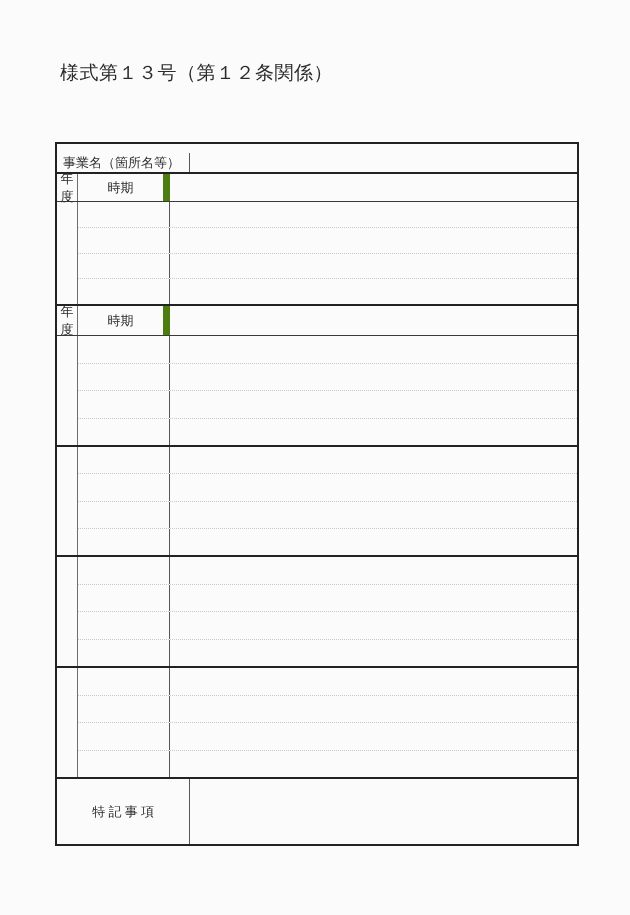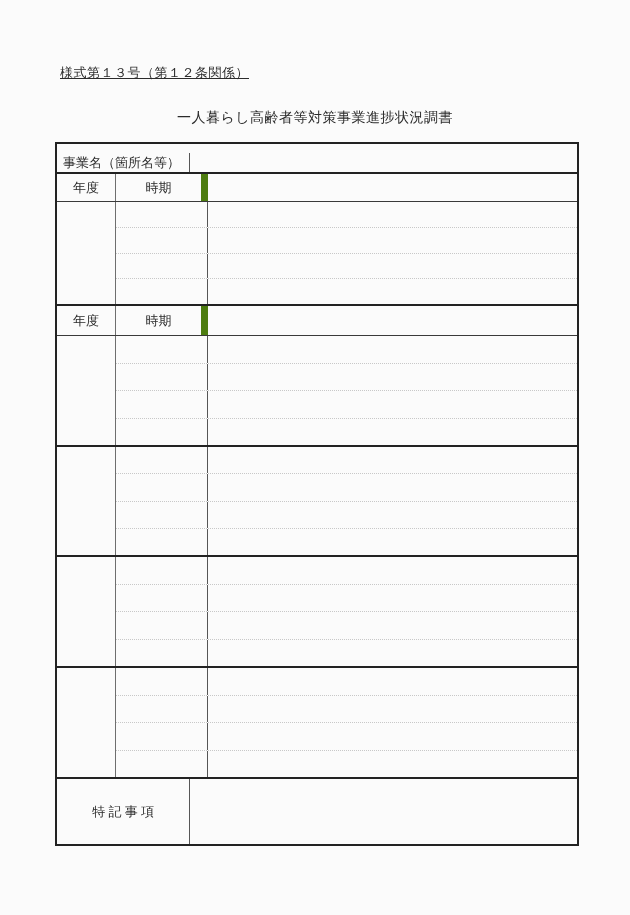--- a/index.html
+++ b/index.html
@@ -7,43 +7,43 @@
     width:630px;height:915px;
     background:#fbfbfb;
     font-family:"Liberation Serif","DejaVu Serif",serif;
     color:#2b2b2b;
     overflow:hidden;
   }
   .page{position:relative;width:630px;height:915px;}
 
   .form-number{
     position:absolute;left:60px;top:65px;
-    font-size:13px;line-height:16px;letter-spacing:.5px;text-decoration:underline;
+    font-size:19px;line-height:16px;letter-spacing:.5px;
   }
   .doc-title{
     position:absolute;left:0;top:109px;width:100%;
     text-align:center;font-size:14px;line-height:18px;letter-spacing:.5px;
   }
 
   .form-table{
     position:absolute;left:55px;top:142px;
     width:524px;height:704px;
     border:2px solid #222;
     box-sizing:border-box;
     display:flex;flex-direction:column;
     font-size:13px;
   }
   .row{display:flex;box-sizing:border-box;flex:0 0 auto;}
   .b2{border-bottom:2px solid #222;}
   .b1{border-bottom:1px solid #3a3a3a;}
 
   .cell{box-sizing:border-box;}
   .c-year{
-    width:59px;border-right:1px solid #6e6e6e;
-    display:flex;align-items:center;justify-content:center;
+    width:21px;border-right:1px solid #6e6e6e;
+    display:flex;align-items:center;justify-content:center;text-align:center;
   }
   .c-period{
     width:92px;border-right:7px solid #4d7c0f;
     display:flex;align-items:center;justify-content:center;
   }
   .c-content{
     flex:1;display:flex;align-items:center;justify-content:center;
   }
   .c-merged{
     width:133px;border-right:1px solid #565656;
@@ -64,21 +64,20 @@
   .subrow.dotted{border-bottom:1px dotted #c8c8c8;}
   .sub-period{width:92px;border-right:1px solid #565656;box-sizing:border-box;}
   .sub-content{flex:1;}
 </style>
 </head>
 <body>
 
 <div class="page">
 
   <div class="form-number">様式第１３号（第１２条関係）</div>
-  <div class="doc-title">一人暮らし高齢者等対策事業進捗状況調書</div>
 
   <div class="form-table">
 
     <div class="row row-name b2">
       <div class="cell c-merged">事業名（箇所名等）</div>
       <div class="cell c-content"></div>
     </div>
 
     <div class="row row-hdr1 b1">
       <div class="cell c-year">年度</div>

